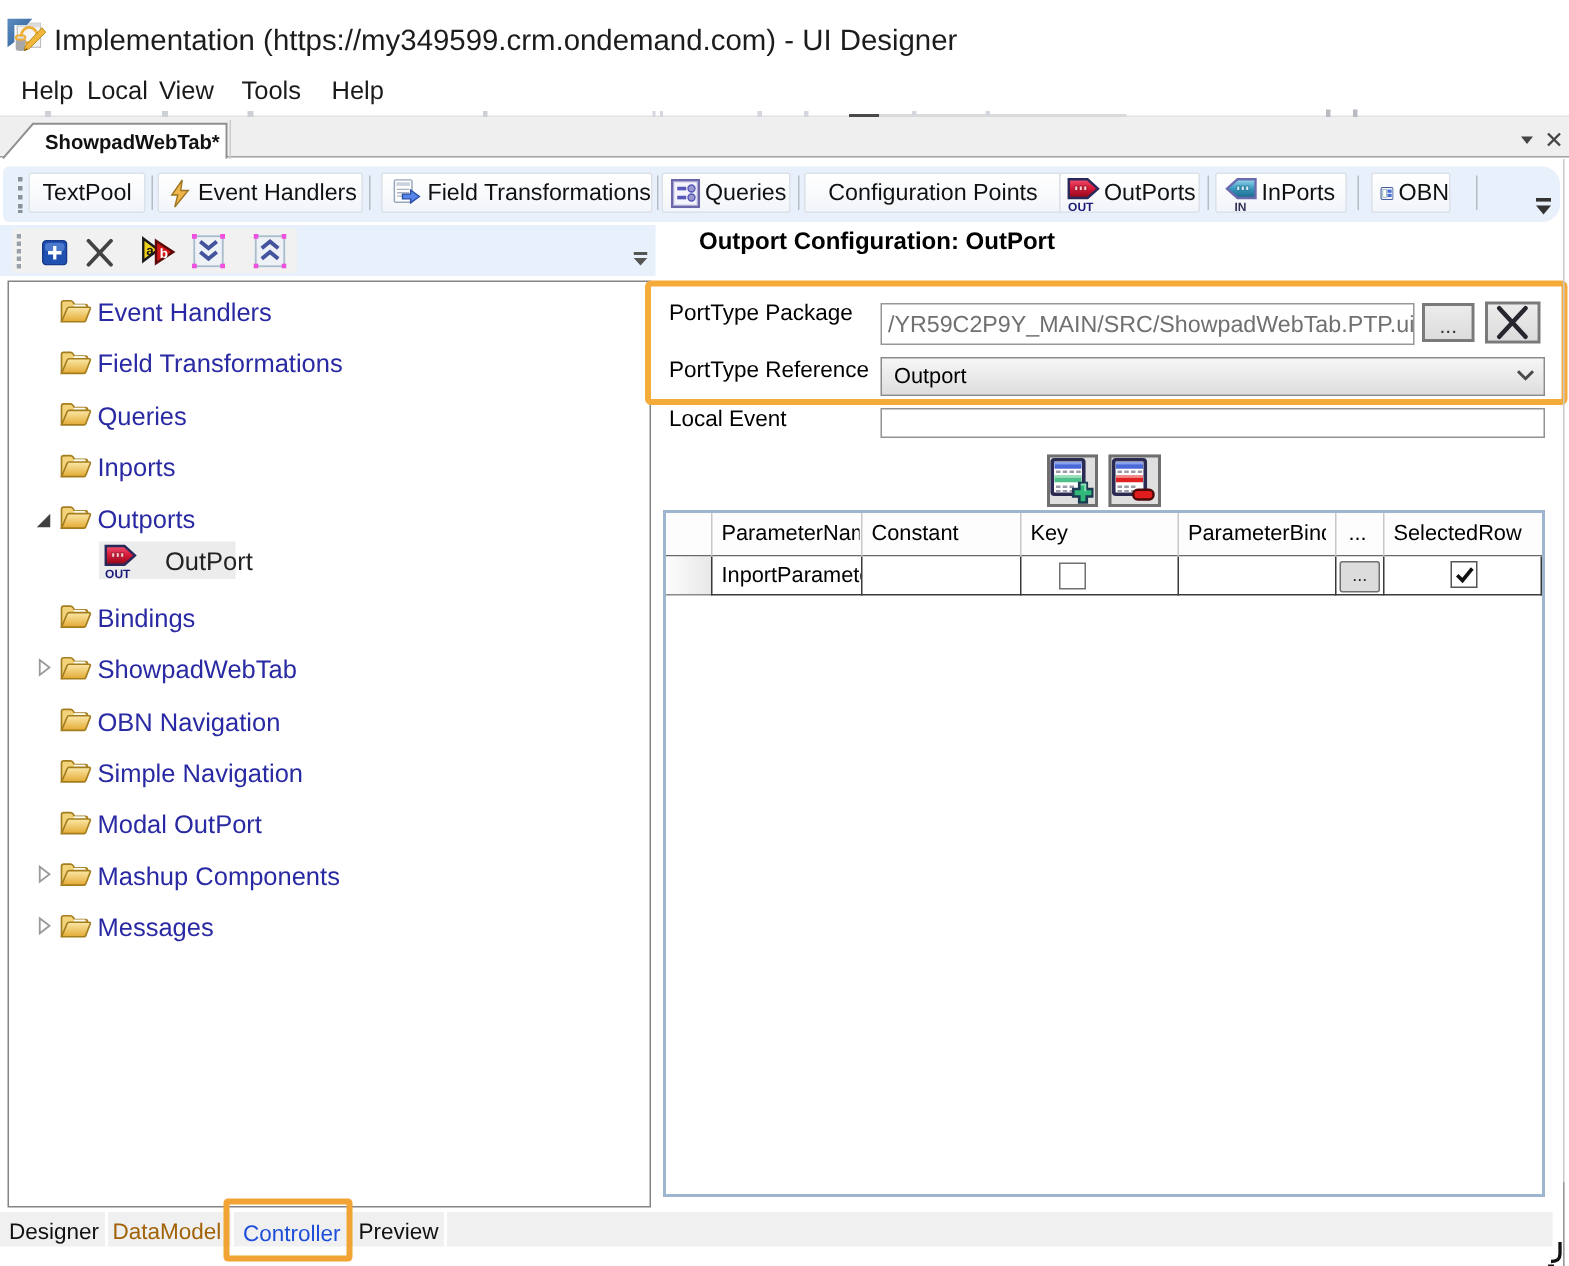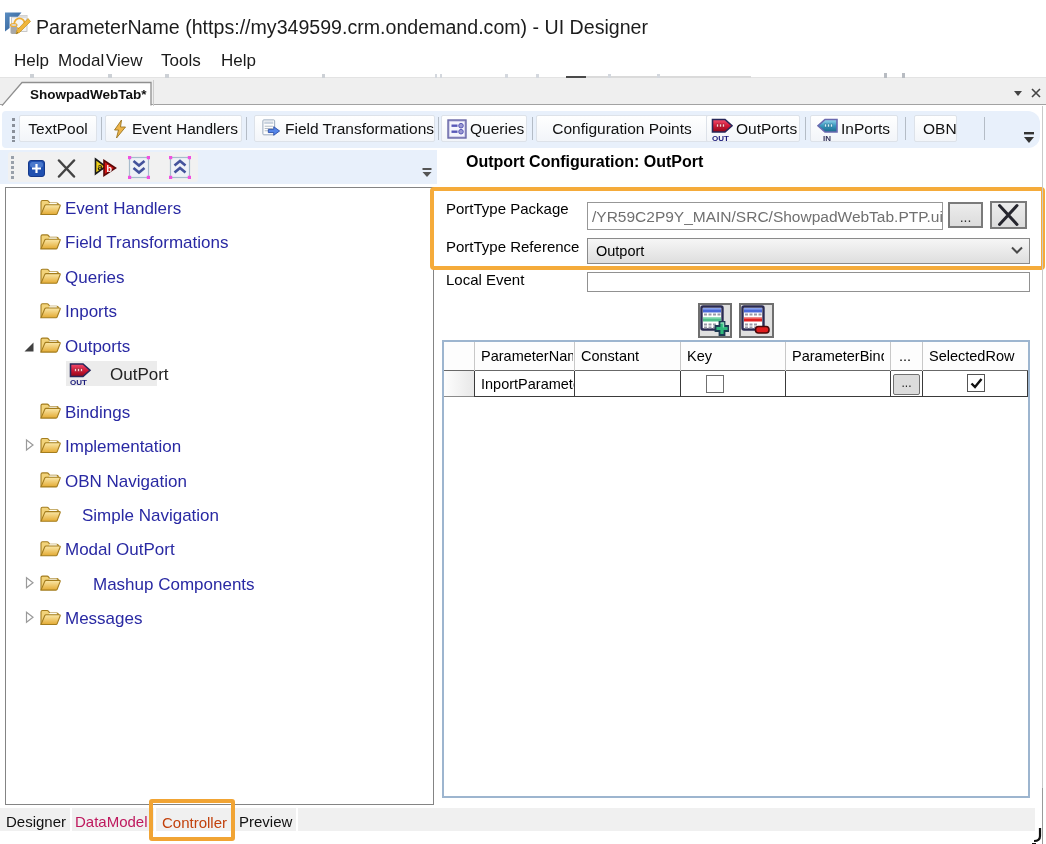--- a/index.html
+++ b/index.html
@@ -19,25 +19,25 @@
     </defs>
   <rect x="7.5" y="5.5" width="15.5" height="16" fill="#f4f4f4" stroke="#bcbcbc" stroke-width="0.8"></rect>
   <rect x="7.5" y="5.5" width="15.5" height="2.6" fill="#dcdcdc"></rect>
   <path d="M1 2.5 L17.5 2.5 L13.8 6.7 L5.6 6.7 L5.6 18 L1 21.5 Z" fill="url(#blg)"></path>
   <circle cx="15.5" cy="13.5" r="5.2" fill="none" stroke="#eead33" stroke-width="1.8"></circle>
   <path d="M6.5 15 h6.5 v7.5 a3.25 1.5 0 0 1 -6.5 0 Z" fill="#a8a8a8"></path>
   <ellipse cx="9.75" cy="15" rx="3.25" ry="1.5" fill="#d8d8d8" stroke="#eead33" stroke-width="1.2"></ellipse>
   <path d="M24 8.5 L26.5 11.5 L15.5 22.5 L12 23.8 L13 20.2 Z" fill="#f0b53a" stroke="#b8860b" stroke-width="0.6"></path>
   <path d="M12 23.8 L13.6 22.2 L14.2 23 Z" fill="#5a4408"></path>
 </svg>
-<div class="abs" style="left:36px;top:16px;font-size:19.6px;color:#1c1c1c;white-space:nowrap;">ParameterName (https://my349599.crm.ondemand.com) - UI Designer</div>
+<div class="abs" style="left:36px;top:16px;font-size:19.6px;color:#1c1c1c;white-space:nowrap;">Implementation (https://my349599.crm.ondemand.com) - UI Designer</div>
 
 <div class="abs" style="left:0;top:51px;width:1046px;height:24px;font-size:17px;color:#1a1a1a;">
   <span class="abs" style="left:14px;">Help</span>
-  <span class="abs" style="left:58px;">Modal</span>
+  <span class="abs" style="left:58px;">Local</span>
   <span class="abs" style="left:106px;">View</span>
   <span class="abs" style="left:161px;">Tools</span>
   <span class="abs" style="left:221px;">Help</span>
 </div>
 
 <div class="abs" style="left:0;top:77px;width:1046px;height:1px;background:#e3e3e3;"></div>
 <div class="abs" style="left:30px;top:74px;width:4px;height:4px;background:#cdd1d6;"></div>
 <div class="abs" style="left:108px;top:74px;width:4px;height:4px;background:#cdd1d6;"></div>
 <div class="abs" style="left:165px;top:74px;width:4px;height:4px;background:#cdd1d6;"></div>
 <div class="abs" style="left:322px;top:74px;width:3px;height:4px;background:#cdd1d6;"></div>
@@ -130,21 +130,21 @@
           <stop offset="1" stop-color="#186888"></stop>
         </linearGradient>
       </defs>
     <path d="M21 2.5 H9 L2 8.75 L9 15 H21 Z" fill="url(#bg2)" stroke="#6a6ab0" stroke-width="1.6"></path>
     <path d="M8.5 7 h2 v3 h-2 Z M11.5 7 h2 v3 h-2 Z M14.5 7 h2 v3 h-2 Z" fill="#d8f0fa" stroke="#186888" stroke-width="0.5"></path>
     <text x="11" y="23.5" font-size="8" font-weight="bold" text-anchor="middle" fill="#33335a" font-family="Liberation Sans">IN</text>
   </svg>
   <span style="margin-left:2px;">InPorts</span>
 </div>
 <div class="sep1" style="left:905px;"></div>
-<div class="btn1" style="left:914px;width:43px;padding-left:5px;">
+<div class="btn1" style="left:914px;width:53px;padding-left:5px;">
   <svg width="20" height="20" viewBox="0 0 20 20">
     <rect x="1.5" y="1.5" width="17" height="17" rx="2" fill="#eef2fa" stroke="#4a5f9a" stroke-width="1.6"></rect>
     <rect x="4" y="4.5" width="5" height="11" fill="#ffffff" stroke="#8aa"></rect>
     <rect x="10.5" y="4.5" width="6" height="4.5" fill="#4a6fd4"></rect>
     <rect x="10.5" y="10.5" width="6" height="4.5" fill="#4a6fd4"></rect>
   </svg>
   <span style="margin-left:3px;">OBN</span>
 </div>
 <div class="sep1" style="left:984px;"></div>
 <svg class="abs" style="left:1022px;top:131px" width="14" height="13" viewBox="0 0 14 13">
@@ -240,25 +240,25 @@
 <div class="treerow" style="top:302px;">Inports</div>
 <div class="treerow" style="top:337px;">Outports</div>
 <div class="abs" style="left:66px;top:361px;width:91px;height:25px;background:#ececec;"></div>
 <svg class="abs" style="left:69px;top:361px" width="23" height="25" viewBox="0 0 23 25">
   <path d="M1.5 3 H14 L21 9.25 L14 15.5 H1.5 Z" fill="url(#rg)" stroke="#28285a" stroke-width="1.6"></path>
   <path d="M5.5 7.5 h2 v3 h-2 Z M8.5 7.5 h2 v3 h-2 Z M11.5 7.5 h2 v3 h-2 Z" fill="#ffd0d8" stroke="#8c0818" stroke-width="0.5"></path>
   <text x="9.5" y="24" font-size="8" font-weight="bold" text-anchor="middle" fill="#1a1a7a" font-family="Liberation Sans">OUT</text>
 </svg>
 <div class="abs" style="left:110px;top:365px;font-size:17px;color:#222;">OutPort</div>
 <div class="treerow" style="top:403px;">Bindings</div>
-<div class="treerow" style="top:437px;">Implementation</div>
+<div class="treerow" style="top:437px;">ShowpadWebTab</div>
 <div class="treerow" style="top:472px;">OBN Navigation</div>
-<div class="treerow" style="top:506px;margin-left:17px;">Simple Navigation</div>
+<div class="treerow" style="top:506px;">Simple Navigation</div>
 <div class="treerow" style="top:540px;">Modal OutPort</div>
-<div class="treerow" style="top:575px;margin-left:28px;">Mashup Components</div>
+<div class="treerow" style="top:575px;">Mashup Components</div>
 <div class="treerow" style="top:609px;">Messages</div>
 
 <div class="abs" style="left:446px;top:153px;font-size:16px;font-weight:bold;color:#000;margin-left:20px;">Outport Configuration: OutPort</div>
 <div class="abs" style="left:430px;top:187px;width:615px;height:83px;border:4.5px solid #f5ab3a;border-radius:4px;"></div>
 
 <div class="lbl" style="top:200px;">PortType Package</div>
 <div class="lbl" style="top:238px;">PortType Reference</div>
 <div class="lbl" style="top:271px;">Local Event</div>
 
 <div class="tb" style="left:587px;top:202px;width:356px;height:28px;border-color:#979797;overflow:hidden;font-size:15.5px;color:#707070;line-height:27px;padding-left:4px;white-space:nowrap;">/YR59C2P9Y_MAIN/SRC/ShowpadWebTab.PTP.uicomponent</div>
@@ -332,22 +332,22 @@
 <div class="abs" style="left:481px;top:376px;width:93px;overflow:hidden;font-size:14.5px;color:#000;white-space:nowrap;">InportParameter</div>
 <div class="abs" style="left:706px;top:375px;width:18px;height:18px;background:#fff;border:1px solid #707070;"></div>
 <div class="abs" style="left:893px;top:374px;width:27px;height:21px;background:#dcdcdc;border:1px solid #707070;border-radius:2px;font-size:12px;color:#222;text-align:center;line-height:16px;">...</div>
 <div class="abs" style="left:967px;top:374px;width:18px;height:18px;background:#fff;border:1px solid #555;"></div>
 <svg class="abs" style="left:969px;top:376px" width="15" height="15" viewBox="0 0 15 15">
     <path d="M2.5 7.5 L6 11 L12.5 3" fill="none" stroke="#111" stroke-width="2.4"></path>
   </svg>
 
 <div class="abs" style="left:0;top:808px;width:1035px;height:23px;background:#f0f0f0;"></div>
 <div class="abs" style="left:6px;top:813px;font-size:15px;color:#111;">Designer</div>
-<div class="abs" style="left:75px;top:813px;font-size:15px;color:#be185d;">DataModel</div>
-<div class="abs" style="left:162px;top:814px;font-size:15px;color:#c2410c;">Controller</div>
+<div class="abs" style="left:75px;top:813px;font-size:15px;color:#a16207;">DataModel</div>
+<div class="abs" style="left:162px;top:814px;font-size:15px;color:#1d4ed8;">Controller</div>
 <div class="abs" style="left:239px;top:813px;font-size:15px;color:#111;">Preview</div>
 <div class="abs" style="left:70px;top:808px;width:2px;height:23px;background:#fff;"></div>
 <div class="abs" style="left:154px;top:808px;width:2px;height:23px;background:#fff;"></div>
 <div class="abs" style="left:231px;top:808px;width:2px;height:23px;background:#fff;"></div>
 <div class="abs" style="left:296px;top:808px;width:2px;height:23px;background:#fff;"></div>
 <div class="abs" style="left:149px;top:799px;width:86px;height:42px;border:4px solid #f1a434;border-radius:3px;"></div>
 
 <div class="abs" style="left:1042px;top:788px;width:1px;height:56px;background:#9a9a9a;"></div>
 <svg class="abs" style="left:1028px;top:828px" width="16" height="16" viewBox="0 0 16 16">
   <path d="M12 0 V8 Q12 13 6 13" fill="none" stroke="#111" stroke-width="2.2"></path>

